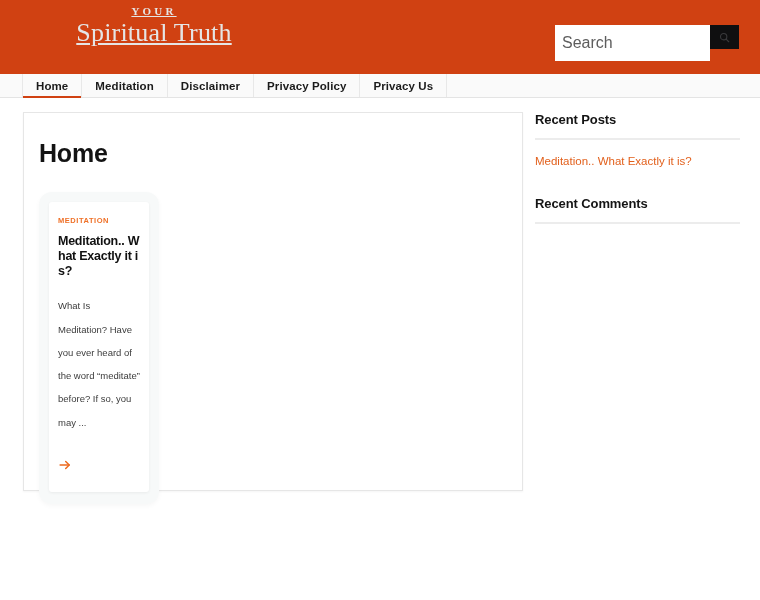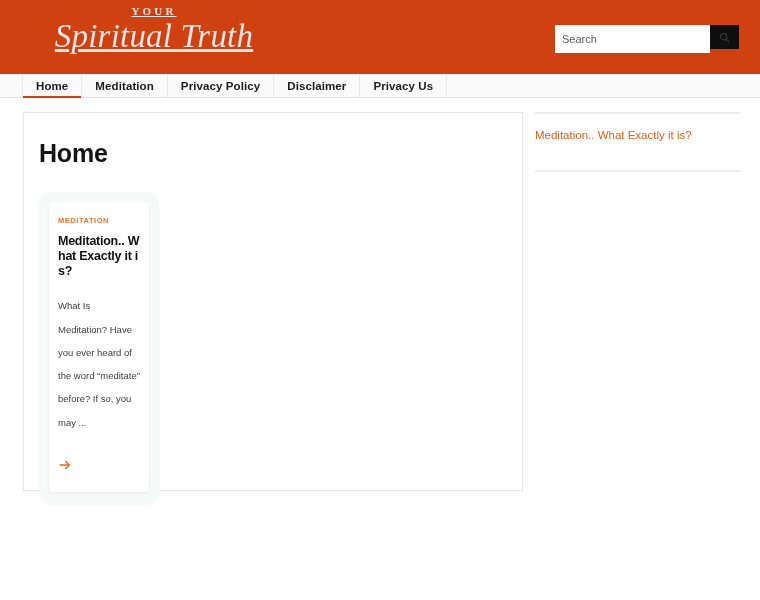--- a/index.html
+++ b/index.html
@@ -35,43 +35,42 @@
     font-family: "Liberation Serif", serif;
     font-size: 11px;
     font-weight: 700;
     letter-spacing: 3.2px;
     text-transform: uppercase;
     display: block;
     margin-bottom: 3px;
   }
   .brand-main {
     font-family: "Liberation Serif", serif;
-    font-style: italic;
-    font-size: 33px;
+    font-size: 26px;
     font-weight: 400;
     display: block;
     letter-spacing: 0.2px;
   }
 
   .search-wrap {
     position: absolute;
     right: 21px;
     top: 25px;
     display: flex;
     height: 24px;
   }
   .search-input {
     width: 155px;
-    height: 28px;
+    height: 36px;
     border: none;
     outline: none;
     background: #ffffff;
     padding: 4px 7px;
     font-family: "Liberation Sans", sans-serif;
-    font-size: 11px;
+    font-size: 16px;
     color: #333;
   }
   .search-input::placeholder { color: #5d5d5d; }
   .search-button {
     width: 29px;
     height: 24px;
     background: #0f0f10;
     border: none;
     cursor: pointer;
     display: flex;
@@ -247,24 +246,24 @@
 </header>
 
 <nav class="main-nav">
   <div class="nav-item active">
     <span>Home</span>
   </div>
   <div class="nav-item">
     <span>Meditation</span>
   </div>
   <div class="nav-item">
+    <span>Disclaimer</span>
+  </div>
+  <div class="nav-item">
     <span>Privacy Policy</span>
-  </div>
-  <div class="nav-item">
-    <span>Disclaimer</span>
   </div>
   <div class="nav-item">
     <span>Privacy Us</span>
   </div>
 </nav>
 
 <div class="page-body">
 
   <main class="content-box">
     <h1 class="page-title">Home</h1>
@@ -284,22 +283,24 @@
             </span>
           </a>
         </div>
       </article>
     </div>
   </main>
 
   <aside class="sidebar">
 
     <section class="widget">
+      <h3 class="widget-title">Recent Posts</h3>
       <div class="widget-rule"></div>
       <a class="widget-link" href="#">Meditation.. What Exactly it is?</a>
     </section>
 
     <section class="widget">
+      <h3 class="widget-title">Recent Comments</h3>
       <div class="widget-rule"></div>
     </section>
 
   </aside>
 </div>
 
 </body></html>

